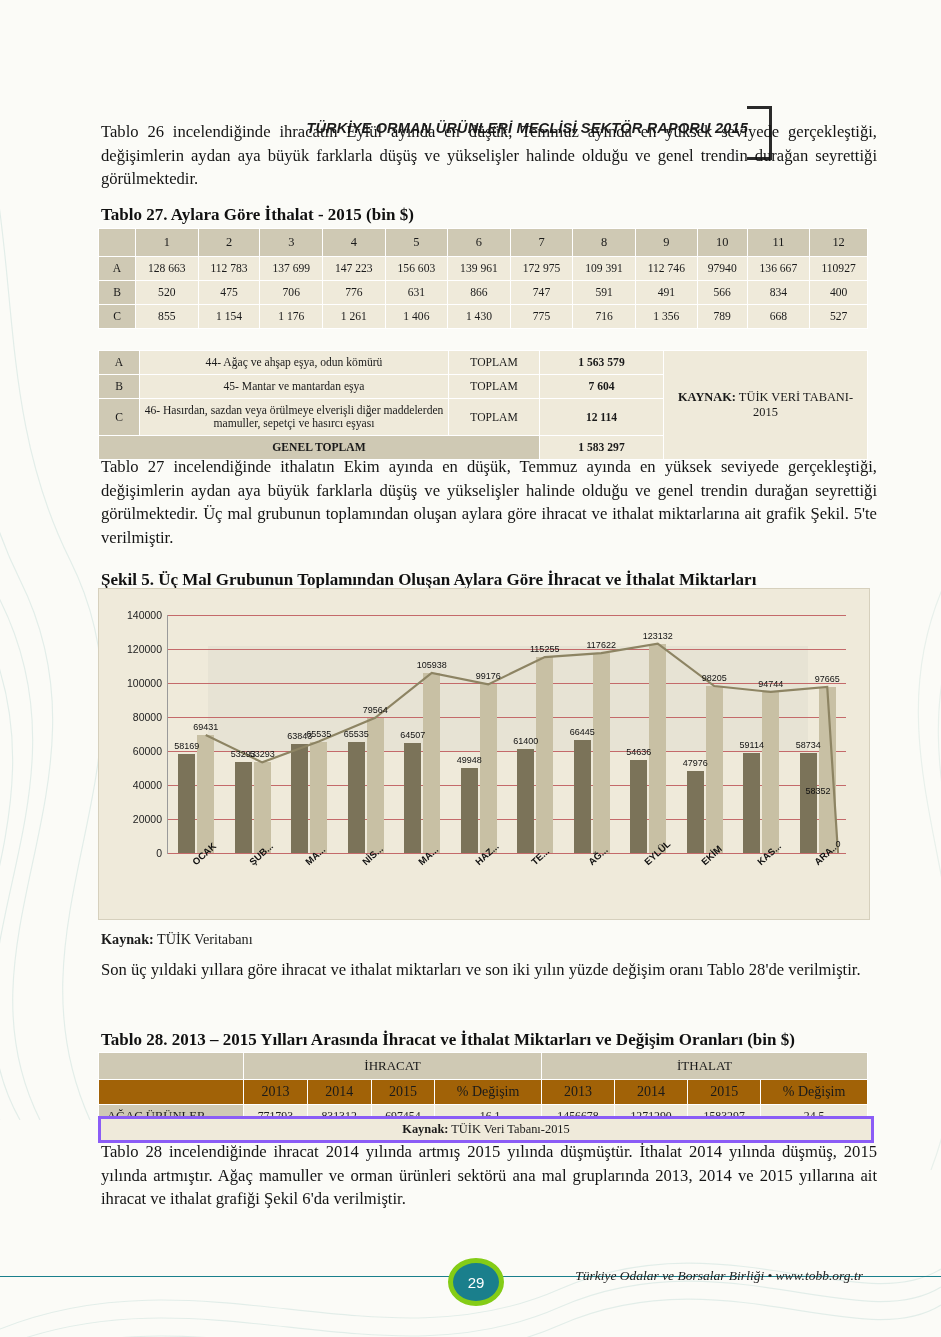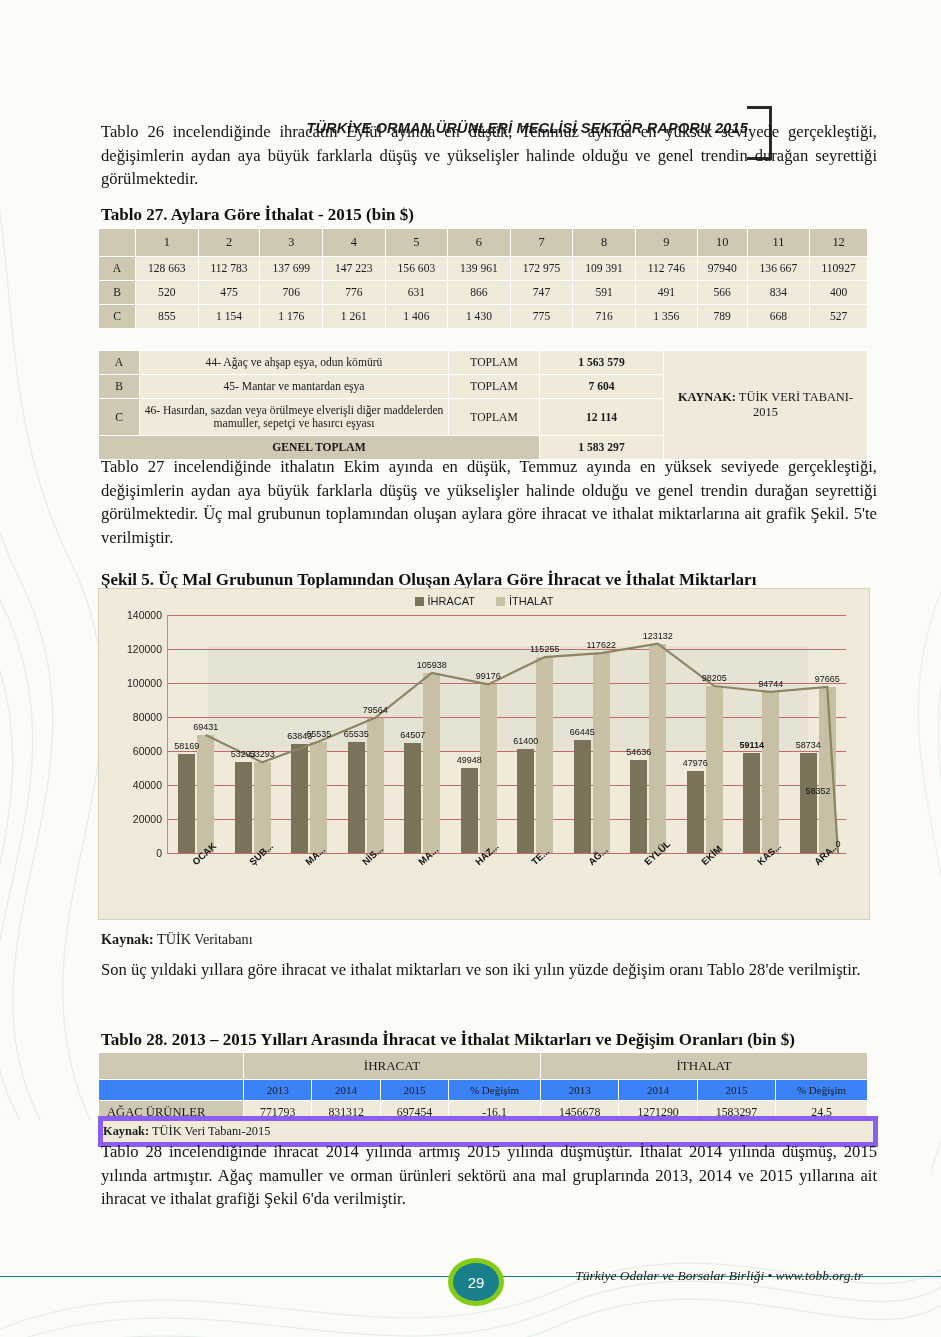--- a/index.html
+++ b/index.html
@@ -101,26 +101,26 @@
   .t28{
     position:absolute;left:98px;top:1052px;width:770px;
     border-collapse:collapse;font-size:11.8px;
   }
   .t28 td{
     border:1px solid #ffffff;
     background:#efeada;
     text-align:center;padding:4px 2px;
   }
   .t28 .h1 td{background:#cfc9b4;font-size:13px;padding:5px 2px;}
-  .t28 .h2 td{background:#3b82f6;font-size:11px;}
+  .t28 .h2 td{background:#a16207;font-size:14px;}
   .t28 .rowname{background:#cfc9b4;text-align:left;padding-left:8px;font-size:12.6px;}
   .t28-kaynak{
     position:absolute;left:98px;top:1116px;width:770px;
-    text-align:left;font-size:12.4px;background:#efeada;
-    border:5px solid #8b5cf6;padding:3px 0;
+    text-align:center;font-size:12.4px;background:#efeada;
+    border:3px solid #8b5cf6;padding:3px 0;
   }
   .t28-kaynak b{font-weight:bold;}
 
   
   .chart-wrap{
     position:absolute;left:98px;top:588px;width:770px;height:330px;
     background:#efeada;border:1px solid #d6d0bd;
   }
   .legend{
     position:absolute;top:6px;left:0;width:770px;text-align:center;
@@ -301,24 +301,20 @@
           <td class="gtv">1 583 297</td>
         </tr>
       </tbody>
   </table>
 
   <div class="para p2">Tablo 27 incelendiğinde ithalatın Ekim ayında en düşük, Temmuz ayında en yüksek seviyede gerçekleştiği, değişimlerin aydan aya büyük farklarla düşüş ve yükselişler halinde olduğu ve genel trendin durağan seyrettiği görülmektedir. Üç mal grubunun toplamından oluşan aylara göre ihracat ve ithalat miktarlarına ait grafik Şekil. 5'te verilmiştir.</div>
 
   <div class="caption cap5">Şekil 5. Üç Mal Grubunun Toplamından Oluşan Aylara Göre İhracat ve İthalat Miktarları</div>
 
   <div class="chart-wrap">
-    <div class="legend">
-      <span class="l1"><span class="box" style="background:#7b7359"></span><span>İHRACAT</span></span>
-      <span><span class="box" style="background:#c8c0a4"></span><span>İTHALAT</span></span>
-    </div>
     <div class="plot" id="plot">
         <div class="shade" style="left:40px;top:30.599999999999994px;width:600px;height:105.4px;"></div>
         <div class="gl" style="top:238px;">
           <span class="ytick">0</span>
         </div>
         <div class="gl" style="top:204px;">
           <span class="ytick">20000</span>
         </div>
         <div class="gl" style="top:170px;">
           <span class="ytick">40000</span>
@@ -392,21 +388,21 @@
         <div class="vlabel" style="left:18.775px;top:126.11269999999999px;">58169</div>
         <div class="vlabel" style="left:75.275px;top:134.4019px;">53293</div>
         <div class="vlabel" style="left:131.775px;top:116.46690000000001px;">63843</div>
         <div class="vlabel" style="left:188.275px;top:113.5905px;">65535</div>
         <div class="vlabel" style="left:244.775px;top:115.3381px;">64507</div>
         <div class="vlabel" style="left:301.275px;top:140.08839999999998px;">49948</div>
         <div class="vlabel" style="left:357.775px;top:120.62px;">61400</div>
         <div class="vlabel" style="left:414.275px;top:112.04350000000001px;">66445</div>
         <div class="vlabel" style="left:470.775px;top:132.1188px;">54636</div>
         <div class="vlabel" style="left:527.275px;top:143.44080000000002px;">47976</div>
-        <div class="vlabel" style="left:583.775px;top:124.5062px;font-weight:bold;">59114</div>
+        <div class="vlabel" style="left:583.775px;top:124.5062px;">59114</div>
         <div class="vlabel" style="left:640.275px;top:125.1522px;">58734</div>
         <div class="vlabel" style="left:650px;top:125.80160000000001px;margin-top:45px;">58352</div>
         <div class="vlabel" style="left:670px;top:224px;">0</div>
       </div>
   </div>
 
   <div class="kaynak-line">
     <b>Kaynak:</b><span> TÜİK Veritabanı</span>
   </div>
 

